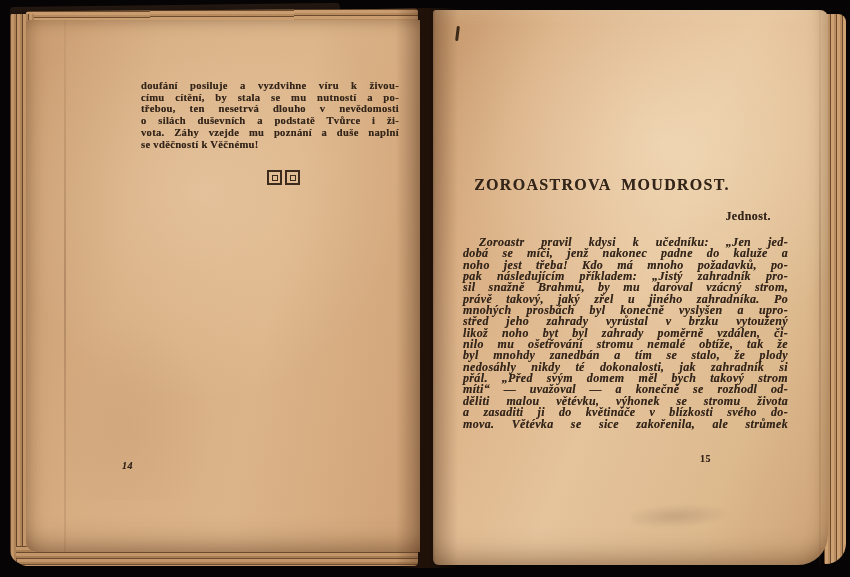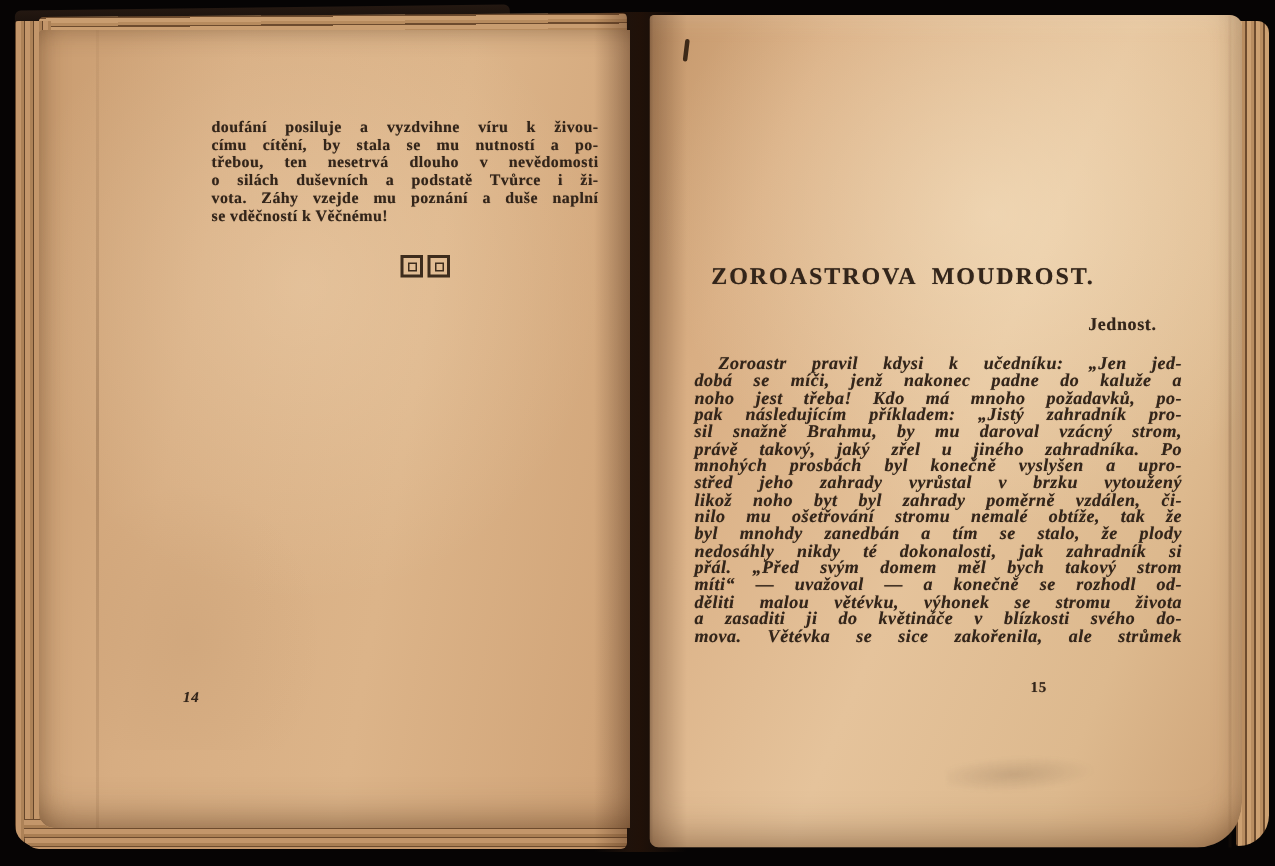--- a/index.html
+++ b/index.html
@@ -84,21 +84,21 @@
   .ornament {
     position:absolute; left:241px; top:150px; display:flex; gap:3px;
   }
   .orn {
     width:11px; height:11px; border:2px solid #3d2c1d;
     display:flex; align-items:center; justify-content:center;
   }
   .orn::before { content:""; width:4px; height:4px; border:1.6px solid #3d2c1d; }
   .pagenum { position:absolute; font-size:10px; letter-spacing:0.5px; }
   .pagenum-left { left:96px; top:440px;font-style:italic; }
-  .pagenum-right { left:254px; top:443px; }
+  .pagenum-right { left:267px; top:443px; }
   .right-title {
     position:absolute; left:0; top:166px; width:338px; text-align:center;
     font-size:16px; letter-spacing:1.3px; word-spacing:5px;
   }
   .right-subtitle {
     position:absolute; left:0; top:199px; width:338px; text-align:right;
     font-size:12px; letter-spacing:0.4px;
   }
   .right-text {
     position:absolute; left:30px; top:227px; width:325px;

